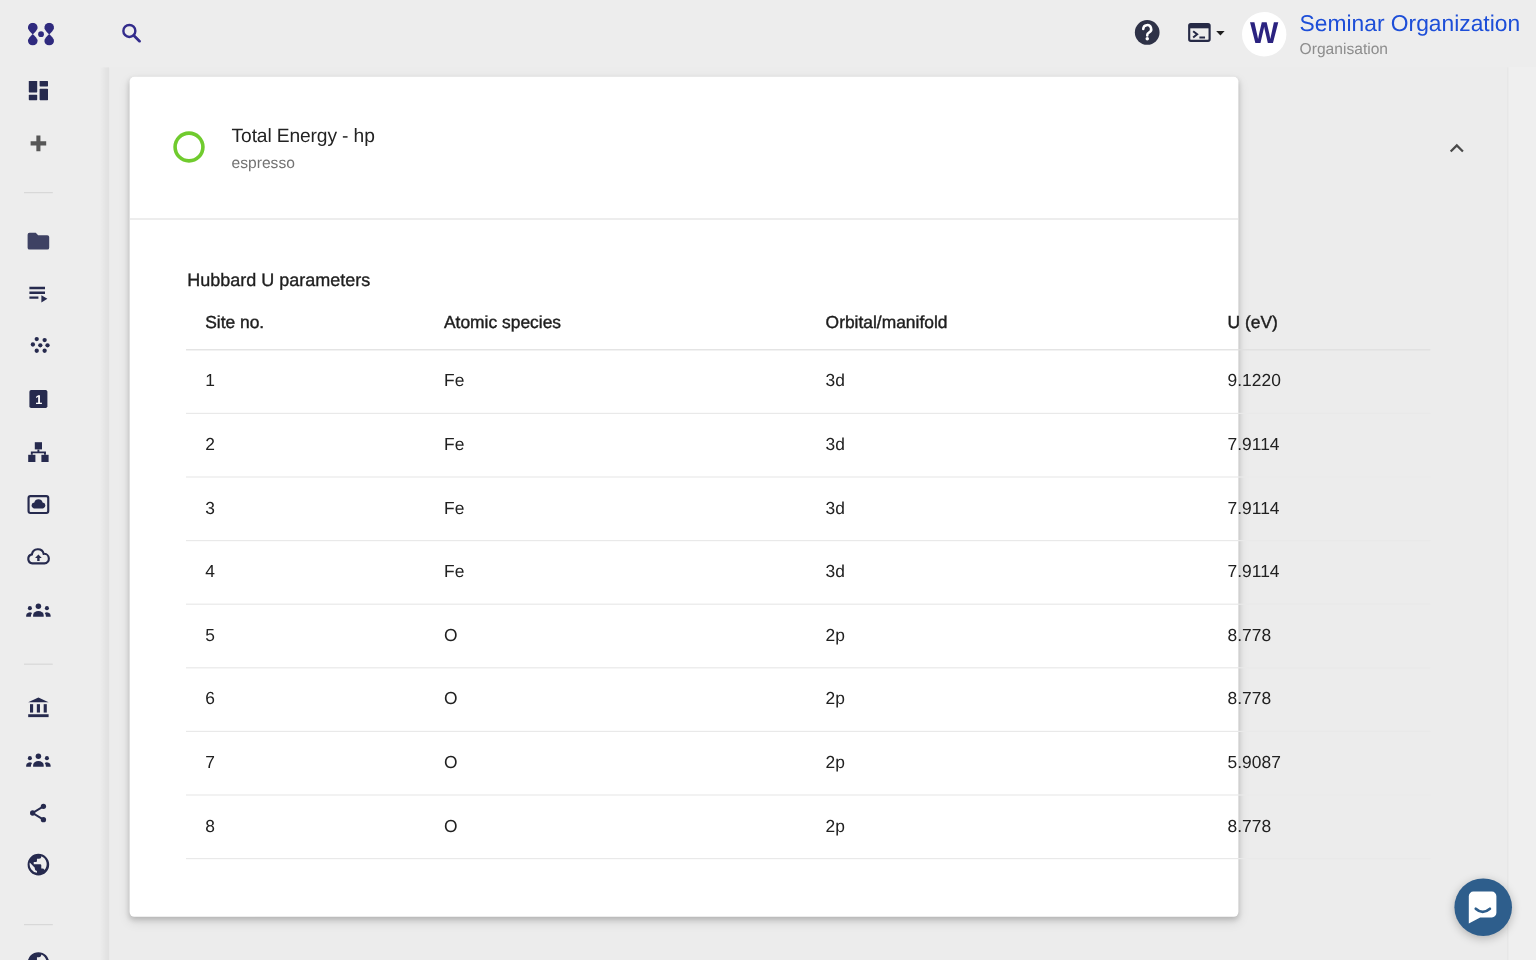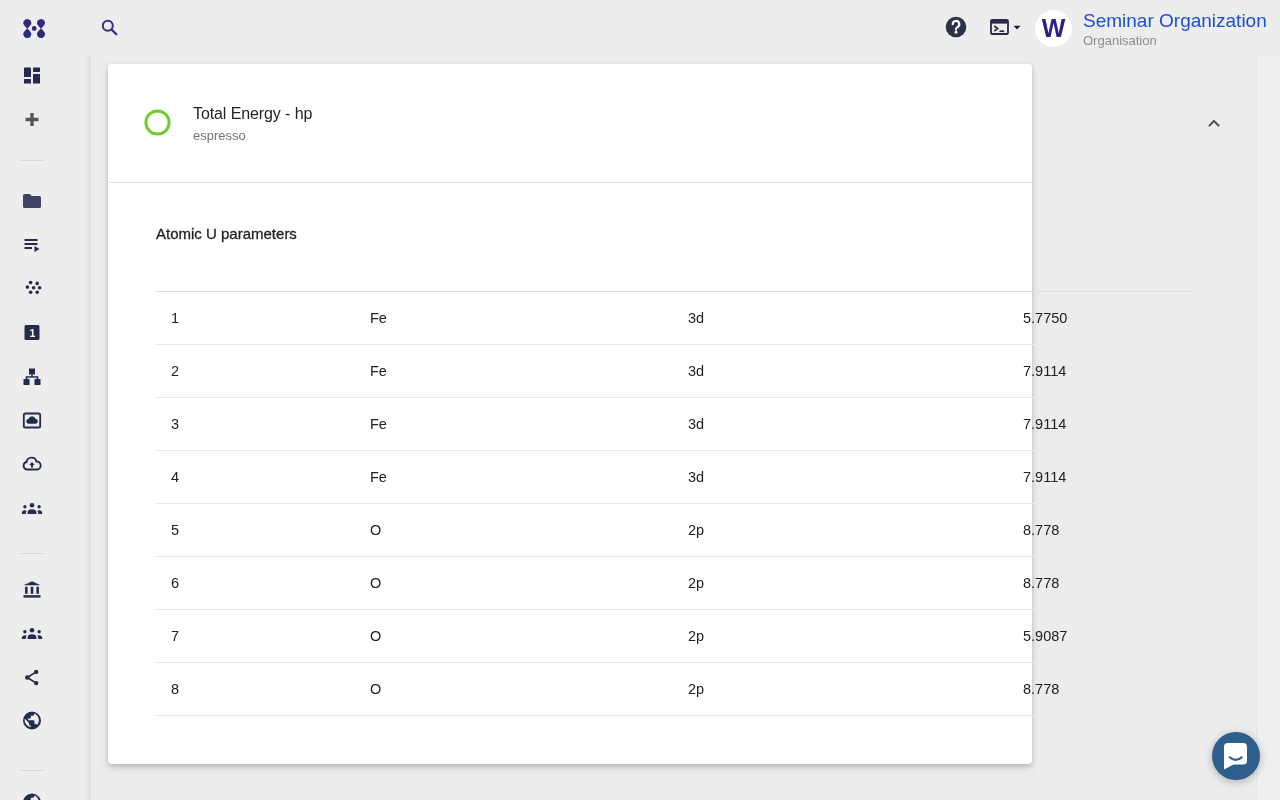--- a/index.html
+++ b/index.html
@@ -44,29 +44,35 @@
       </svg>
   </div>
   <div class="ctitle">Total Energy - hp</div>
   <div class="csub">espresso</div>
   <div class="chev">
     <svg width="16" height="16" viewBox="0 0 16 16">
         <path d="M2.9 11.2 L8 6.1 L13.1 11.2" fill="none" stroke="#4a4a4a" stroke-width="1.9"></path>
       </svg>
   </div>
   <div class="cdiv"></div>
-  <div class="hub">Atomic U parameters</div>
-
+  <div class="hub">Hubbard U parameters</div>
+
+  <div class="trow th" style="top:178px; left:47px;">
+    <span class="tc tc1">Site no.</span>
+      <span class="tc tc2">Atomic species</span>
+      <span class="tc tc3">Orbital/manifold</span>
+      <span class="tc tc4">U (eV)</span>
+  </div>
   <div class="tdiv tdivh" style="top:227px;"></div>
 
   <div class="trow" style="top:227.5px; left:47px;">
       <span class="tc tc1">1</span>
       <span class="tc tc2">Fe</span>
       <span class="tc tc3">3d</span>
-      <span class="tc tc4">5.7750</span>
+      <span class="tc tc4">9.1220</span>
     </div>
   <div class="tdiv" style="top:280px;"></div>
   <div class="trow" style="top:280.5px; left:47px;">
       <span class="tc tc1">2</span>
       <span class="tc tc2">Fe</span>
       <span class="tc tc3">3d</span>
       <span class="tc tc4">7.9114</span>
     </div>
   <div class="tdiv" style="top:333px;"></div>
   <div class="trow" style="top:333.5px; left:47px;">

